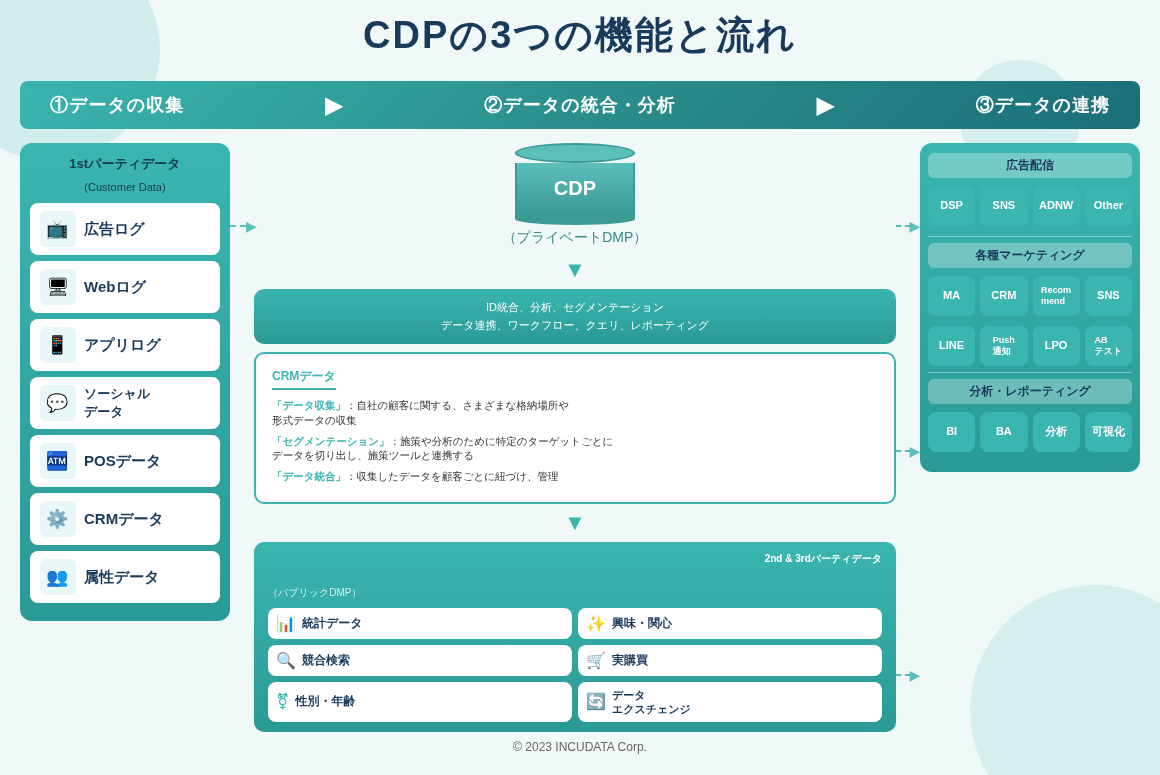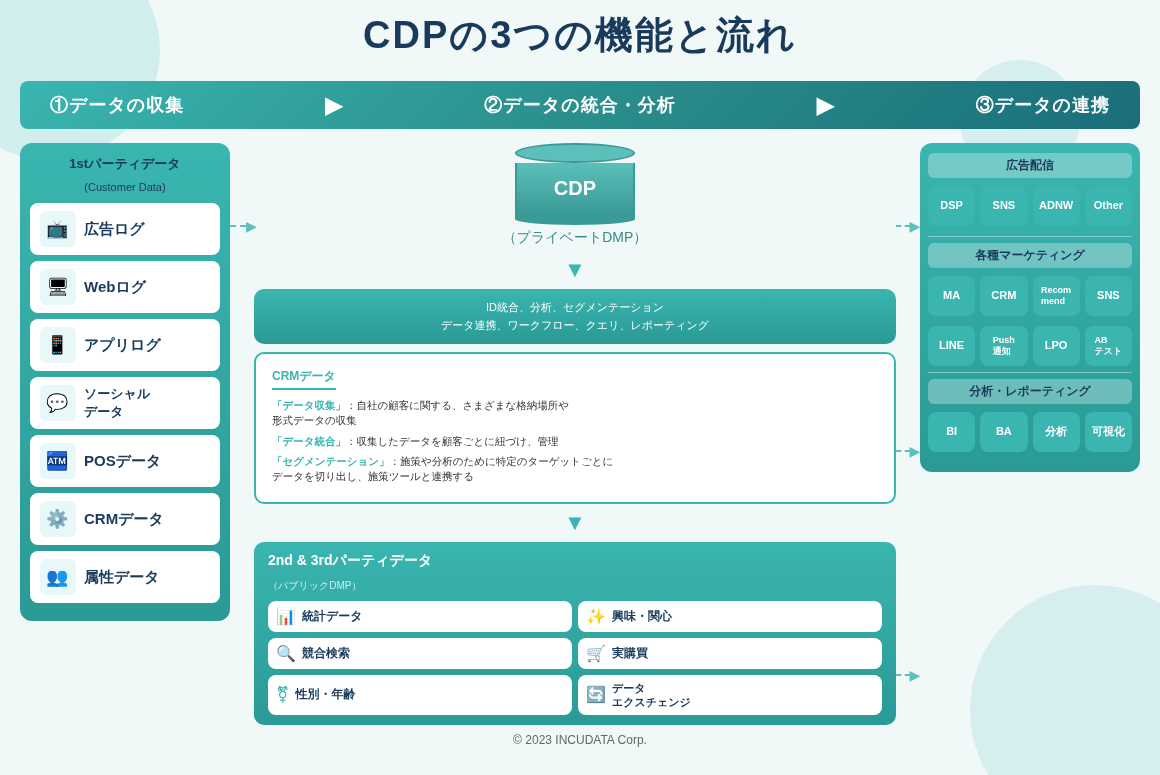--- a/index.html
+++ b/index.html
@@ -219,25 +219,25 @@
     }
 
     
     .third-party-box {
       background: linear-gradient(180deg, #3ab5b0, #2a9a96);
       border-radius: 10px;
       padding: 10px 14px;
       width: 100%;
     }
     .third-party-title {
-      text-align: left;
+      text-align: right;
       color: white;
-      font-size: 14px;
+      font-size: 10px;
       font-weight: 800;
-      margin-bottom: 9px;
+      margin-bottom: 20px;
     }
     .third-party-subtitle {
       text-align: left;
       color: #cff0ee;
       font-size: 10px;
       margin-bottom: 8px;
     }
     .third-party-grid {
       display: grid;
       grid-template-columns: 1fr 1fr;
@@ -409,24 +409,24 @@
         <div class="id-box-text">ID統合、分析、セグメンテーション</div>
         <div class="id-box-text">データ連携、ワークフロー、クエリ、レポーティング</div>
       </div>
 
       <div class="feature-box">
         <div class="feature-title">CRMデータ</div>
         <div class="feature-item">
           <strong>「データ収集」</strong>：自社の顧客に関する、さまざまな格納場所や<br>形式データの収集
         </div>
         <div class="feature-item">
-          <strong>「データ統合」</strong>：収集したデータを顧客ごとに紐づけ、管理
+          <strong>「セグメンテーション」</strong>：施策や分析のために特定のターゲットごとに<br>データを切り出し、施策ツールと連携する
         </div>
         <div class="feature-item">
-          <strong>「セグメンテーション」</strong>：施策や分析のために特定のターゲットごとに<br>データを切り出し、施策ツールと連携する
+          <strong>「データ統合」</strong>：収集したデータを顧客ごとに紐づけ、管理
         </div>
       </div>
 
       <div class="down-arrow">▼</div>
 
       <div class="third-party-box">
         <div class="third-party-title">2nd &amp; 3rdパーティデータ</div>
         <div class="third-party-subtitle">（パブリックDMP）</div>
         <div class="third-party-grid">
           <div class="third-party-item">

